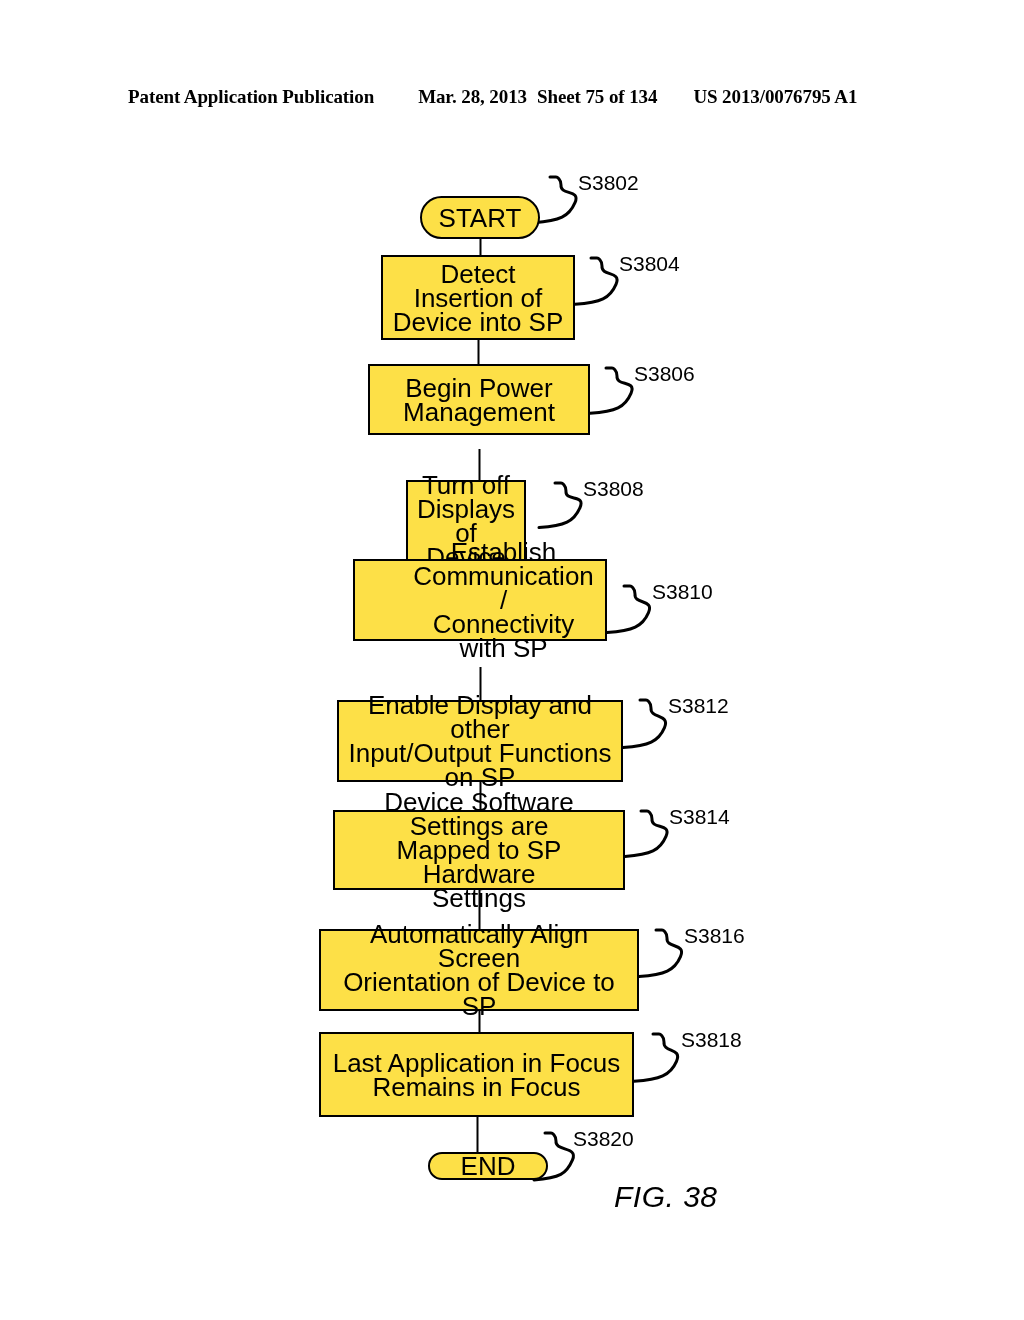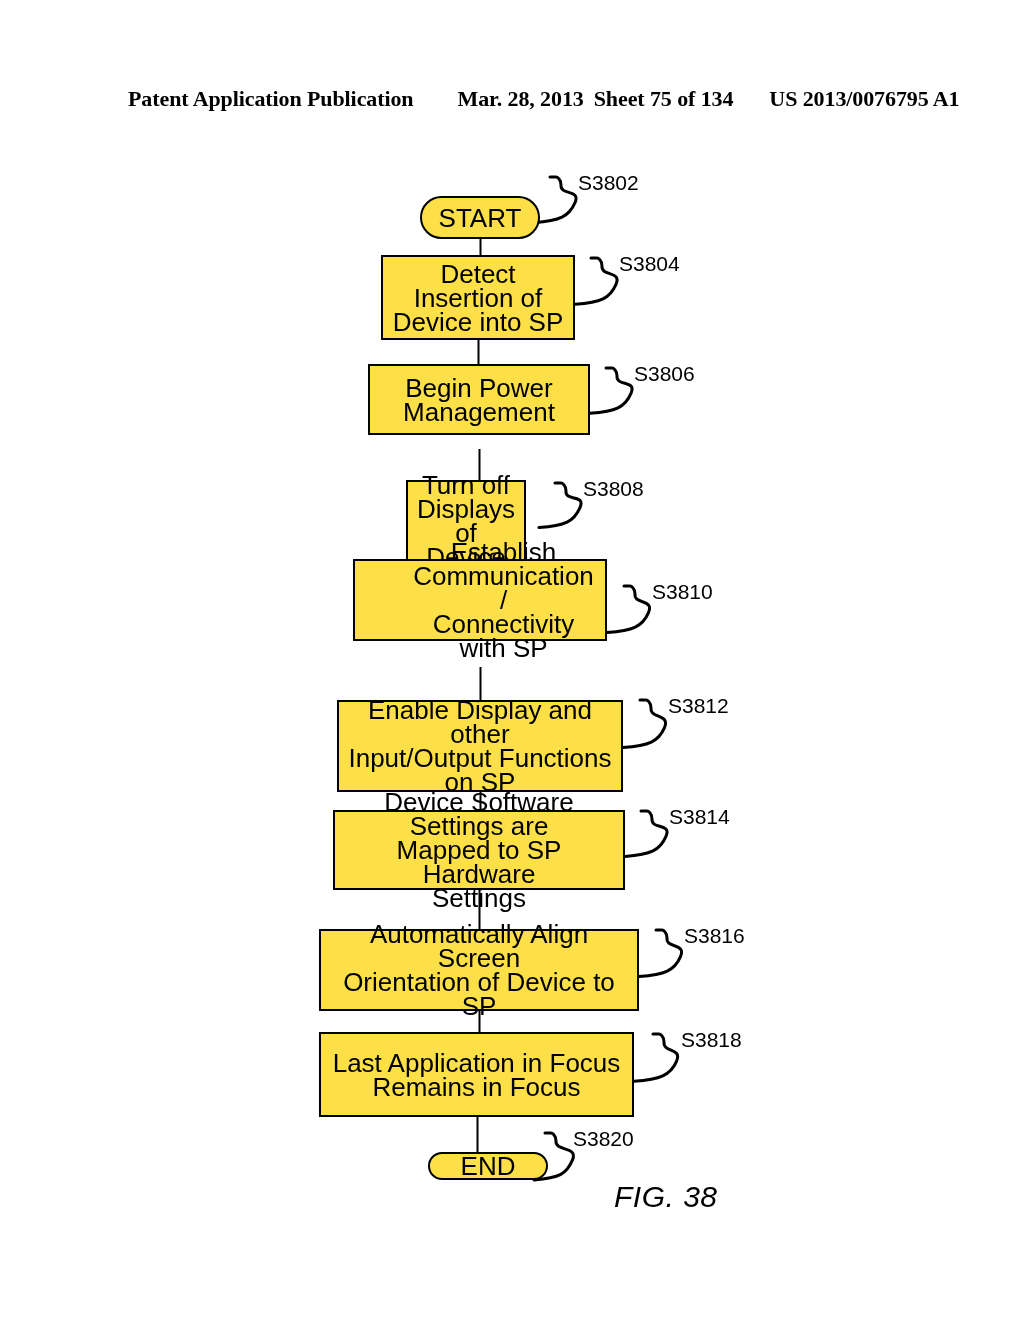--- a/index.html
+++ b/index.html
@@ -19,21 +19,21 @@
 
   
   #page-header {
     position: absolute;
     top: 86px;
     left: 128px;
     width: 768px;
     height: 26px;
     font-family: "Liberation Serif", serif;
     font-weight: bold;
-    font-size: 22px;
+    font-size: 19px;
     letter-spacing: -0.1px;
     white-space: nowrap;
     display: flex;
     align-items: flex-start;
   }
   #page-header .hdr-pub   { }
   #page-header .hdr-date  { margin-left: 44px; }
   #page-header .hdr-sheet { margin-left: 10px; }
   #page-header .hdr-pat   { margin-left: 36px; }
 
@@ -163,21 +163,21 @@
         <span class="node-text">Turn off
 Displays of
 Device</span>
       </div>
       <div class="ref-label" style="left: 583px; top: 478px;">S3808</div>
       <div class="node" style="left: 353px; top: 559px; width: 254px; height: 82px; padding-left: 47px;">
         <span class="node-text">Establish Communication /
 Connectivity with SP</span>
       </div>
       <div class="ref-label" style="left: 652px; top: 581px;">S3810</div>
-      <div class="node" style="left: 337px; top: 700px; width: 286px; height: 92px;">
+      <div class="node" style="left: 337px; top: 700px; width: 286px; height: 82px;">
         <span class="node-text">Enable Display and other
 Input/Output Functions on SP</span>
       </div>
       <div class="ref-label" style="left: 668px; top: 695px;">S3812</div>
       <div class="node" style="left: 333px; top: 810px; width: 292px; height: 80px;">
         <span class="node-text">Device Software Settings are
 Mapped to SP Hardware
 Settings</span>
       </div>
       <div class="ref-label" style="left: 669px; top: 806px;">S3814</div>

